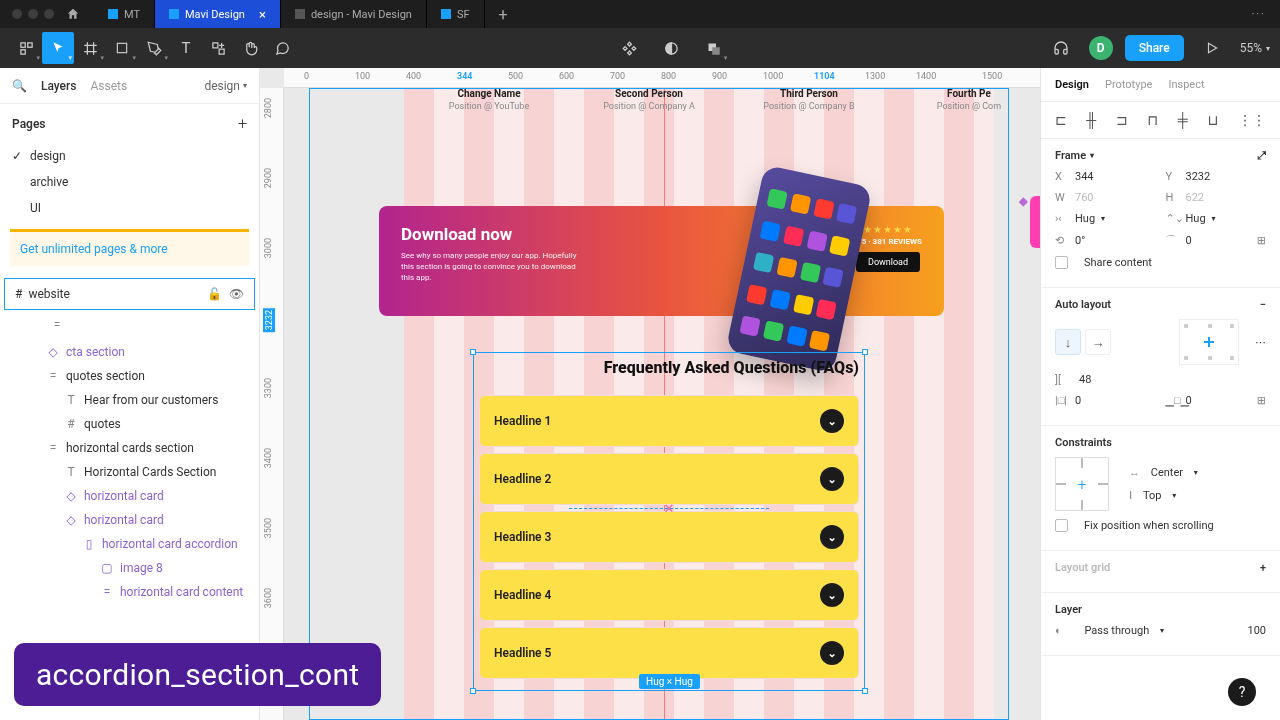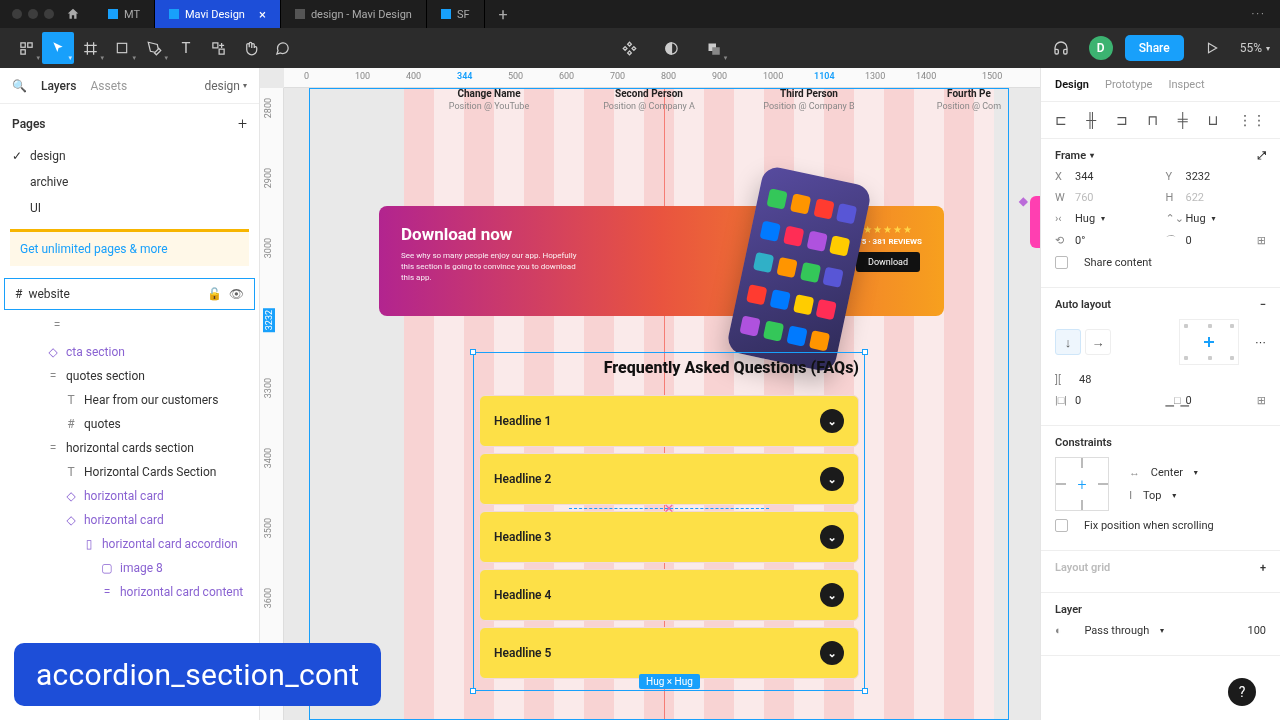--- a/index.html
+++ b/index.html
@@ -121,21 +121,21 @@
 .nine { width:60px; height:46px; border:1px solid #eee; margin-left:auto; position:relative; }
 .nine .d { position:absolute; width:4px; height:4px; background:#ccc; border-radius:1px; }
 .nine .ctr { position:absolute; top:50%; left:50%; width:10px; height:2px; background:#18a0fb; transform:translate(-50%,-50%); }
 .nine .ctr2 { position:absolute; top:50%; left:50%; width:2px; height:10px; background:#18a0fb; transform:translate(-50%,-50%); }
 .cbox { width:54px; height:54px; border:1px solid #ddd; position:relative; }
 .cbox .pl { position:absolute; top:50%; left:50%; transform:translate(-50%,-50%); color:#18a0fb; font-size:16px; font-weight:300;}
 .cbox .bar { position:absolute; background:#bbb; }
 .ck { width:13px; height:13px; border:1px solid #bbb; border-radius:2px; margin-right:6px; display:inline-block; vertical-align:middle;}
 
 
-.typed { position:absolute; left:14px; bottom:14px; background:#1d4ed8; color:#fff; font-size:30px; padding:14px 22px; border-radius:10px; font-weight:400; letter-spacing:0.3px;}
+.typed { position:absolute; left:14px; bottom:14px; background:#4c1d95; color:#fff; font-size:30px; padding:14px 22px; border-radius:10px; font-weight:400; letter-spacing:0.3px;}
 .helpfab { position:absolute; right:24px; bottom:14px; width:28px; height:28px; border-radius:50%; background:#1b1b1b; color:#fff; display:flex; align-items:center; justify-content:center; font-size:14px;}
 svg{display:block}
 </style>
 </head>
 <body>
 
 <div class="tabbar">
   <div class="dots">
     <div class="dot"></div>
     <div class="dot"></div>

